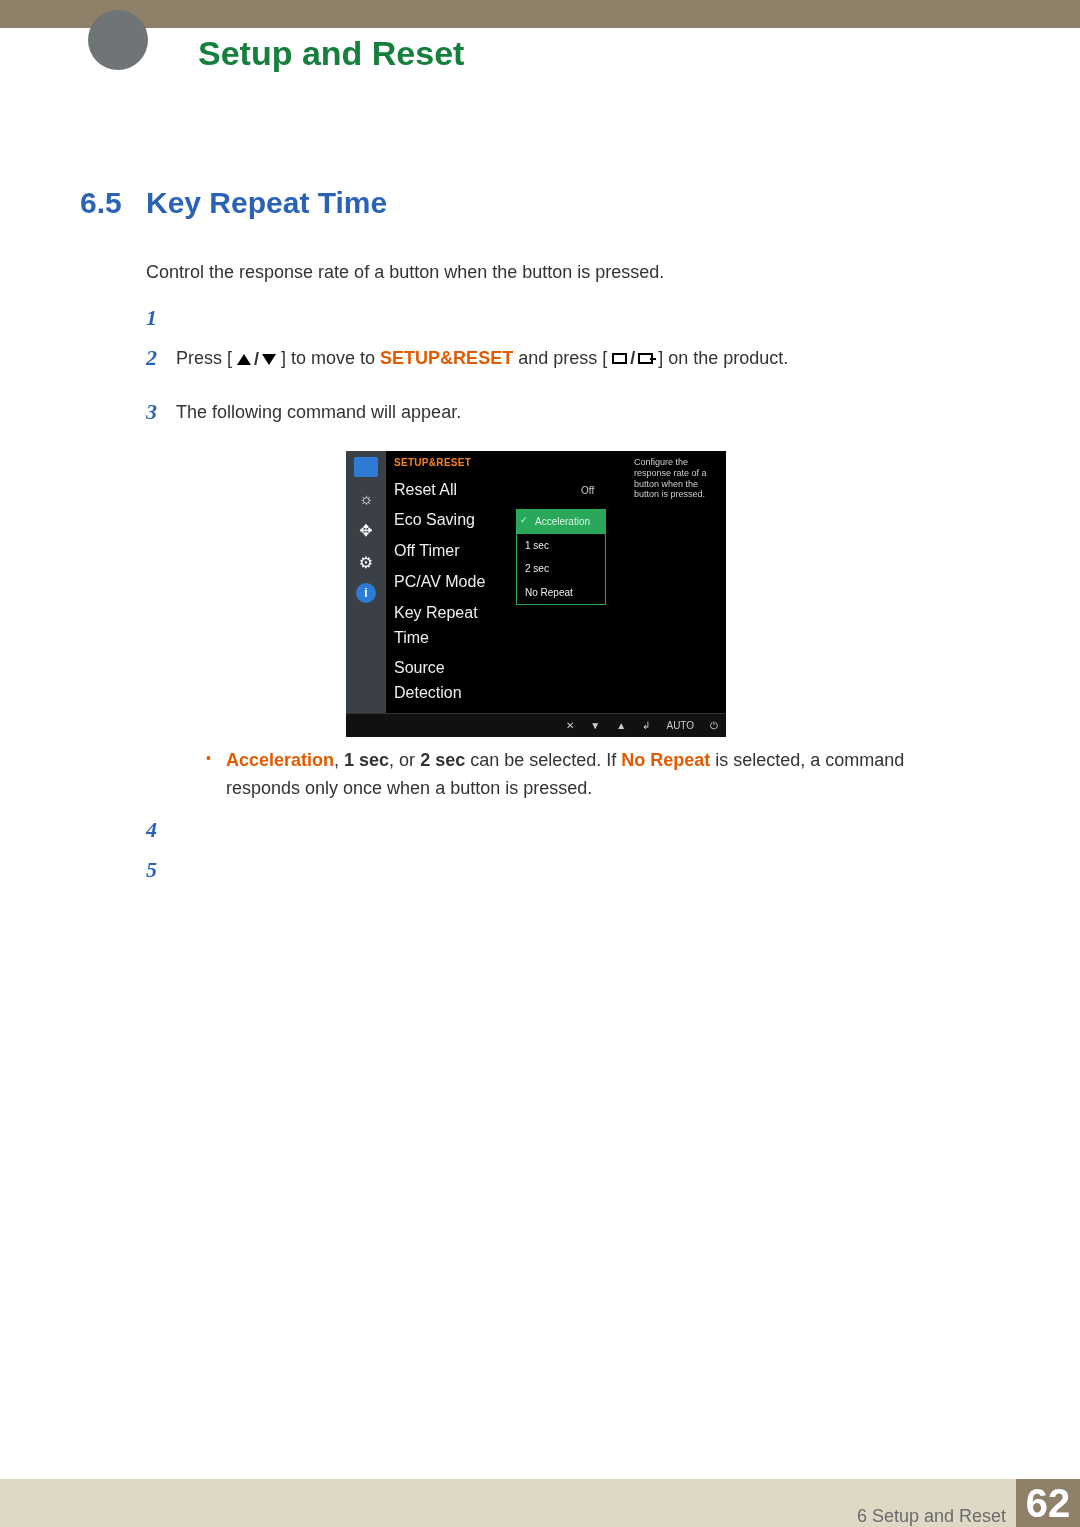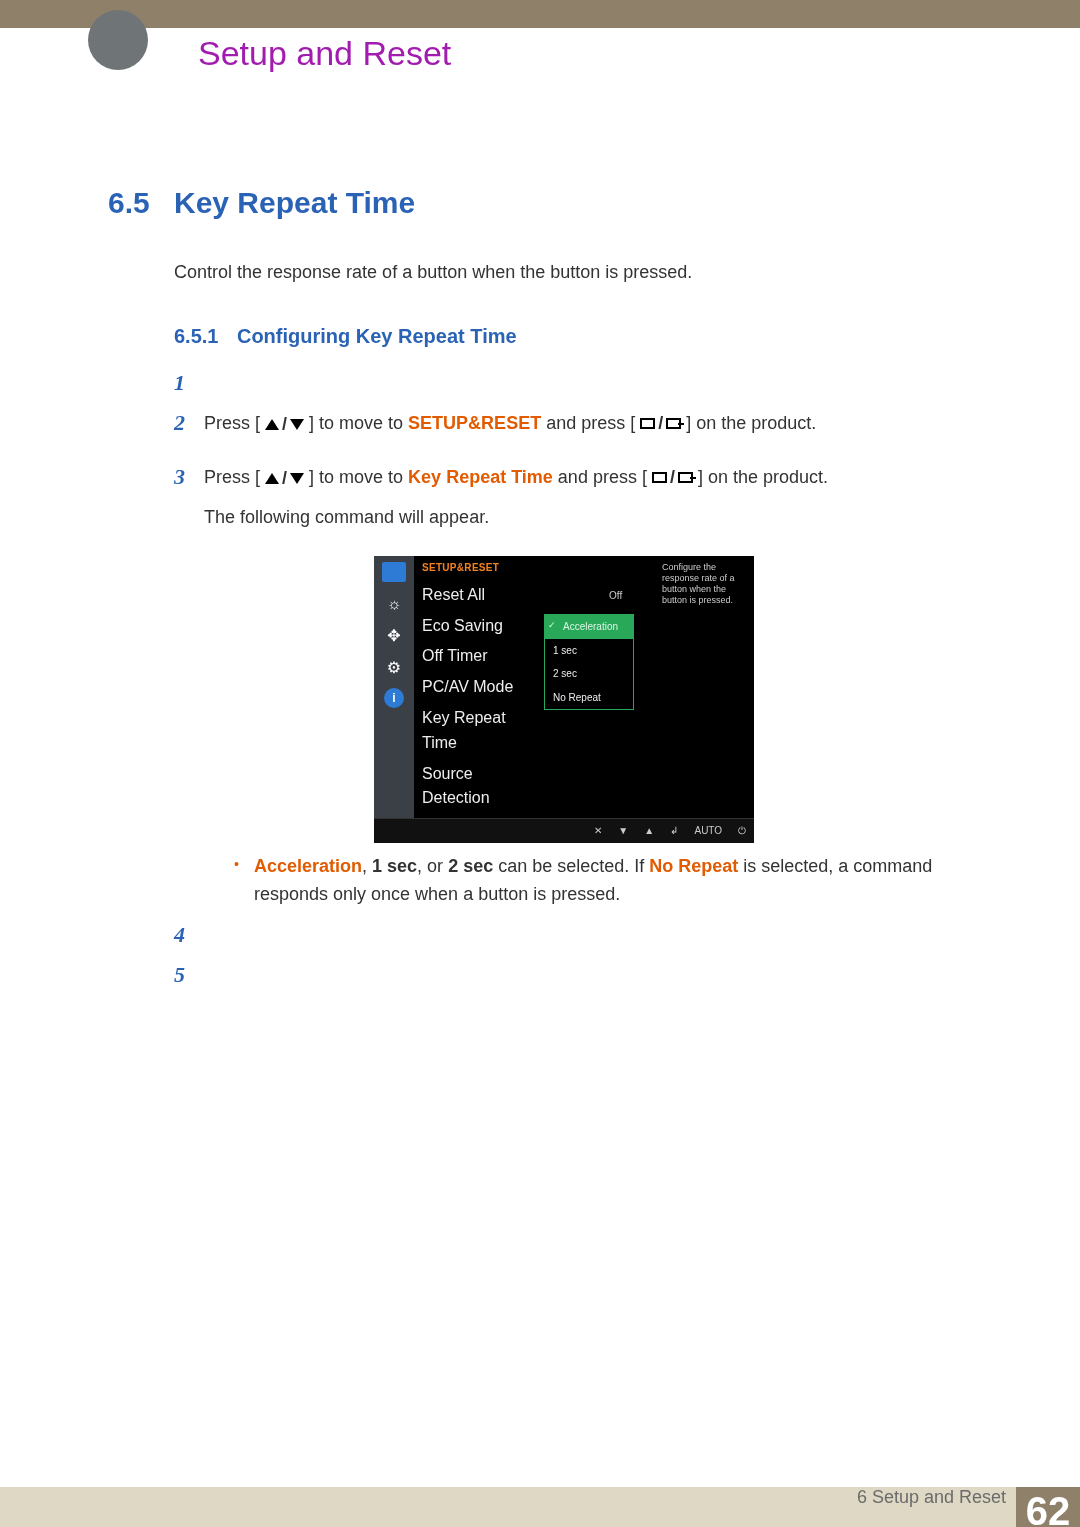--- a/index.html
+++ b/index.html
@@ -23,26 +23,26 @@
     width: 60px;
     height: 60px;
     border-radius: 50%;
     background: #6f7477;
   }
   .chapter-title {
     position: absolute;
     left: 198px;
     top: 34px;
     font-size: 34px;
-    font-weight: normal;
-    color: #a21caf;
+    font-weight: bold;
+    color: #15803d;
   }
   .section {
     position: absolute;
-    left: 108px;
+    left: 80px;
     top: 186px;
     width: 880px;
   }
   .sec-row { display: flex; align-items: baseline; }
   .sec-num { font-size: 30px; color: #2a63b5; font-weight: bold; width: 66px; }
   .sec-title { font-size: 30px; color: #2a63b5; font-weight: bold; }
   .intro { margin-top: 42px; margin-left: 66px; font-size: 18px; color: #333; }
   .subsec { margin-top: 42px; margin-left: 66px; }
   .subsec-num { font-size: 20px; color: #2a63b5; font-weight: bold; margin-right: 14px; }
   .subsec-title { font-size: 20px; color: #2a63b5; font-weight: bold; }
@@ -175,25 +175,25 @@
     margin-left:30px;
     margin-top:10px;
   }
   .bullet {
     width:20px; flex-shrink:0; color:#e25b00; font-size:14px; line-height:1.6;
   }
   .bottombar {
     position: absolute;
     left:0; bottom:0;
     width:100%;
-    height:40px;
+    height:48px;
     background:#ded8c4;
     display:flex;
     justify-content:flex-end;
-    align-items:flex-start;
+    align-items:flex-end;
   }
   .footer-label {
     color:#6b6b6b;
     font-size:18px;
     margin-right: 10px;
   }
   .footer-pagebox {
     width:64px; height:48px;
     background:#8f8169;
     color:#fff;
@@ -210,24 +210,20 @@
 <div class="chapter-title">Setup and Reset</div>
 
 <div class="section">
   <div class="sec-row">
     <div class="sec-num">6.5</div>
     <div class="sec-title">Key Repeat Time</div>
   </div>
 
   <div class="intro">Control the response rate of a button when the button is pressed.</div>
 
-  <div class="subsec">
-    <span class="subsec-num">6.5.1</span>
-    <span class="subsec-title">Configuring Key Repeat Time</span>
-  </div>
 
   <div class="steps">
 
     <div class="step">
       <div class="step-num">1</div>
     </div>
 
     <div class="step">
       <div class="step-num">2</div>
       <div class="step-body">
@@ -243,33 +239,20 @@
             <span class="icon-rect"></span><span class="slashmid">/</span><span class="icon-rect2"></span>
           </span>
           <span>] on the product.</span>
         </p>
       </div>
     </div>
 
     <div class="step">
       <div class="step-num">3</div>
       <div class="step-body">
-        <p>
-          <span>Press [</span>
-          <span class="triangles">
-            <span class="tri-up"></span><span class="slashmid">/</span><span class="tri-down"></span>
-          </span>
-          <span>] to move to </span>
-          <span class="hl">Key Repeat Time</span>
-          <span> and press [</span>
-          <span class="src-icons">
-            <span class="icon-rect"></span><span class="slashmid">/</span><span class="icon-rect2"></span>
-          </span>
-          <span>] on the product.</span>
-        </p>
         <p>The following command will appear.</p>
 
         <div class="osd-wrap">
           <div class="osd">
             <div class="osd-body">
               <div class="osd-iconcol">
                 <div class="icon-sq"></div>
                 <div class="icon-sun">☼</div>
                 <div class="icon-move">✥</div>
                 <div class="icon-gear">⚙</div>

